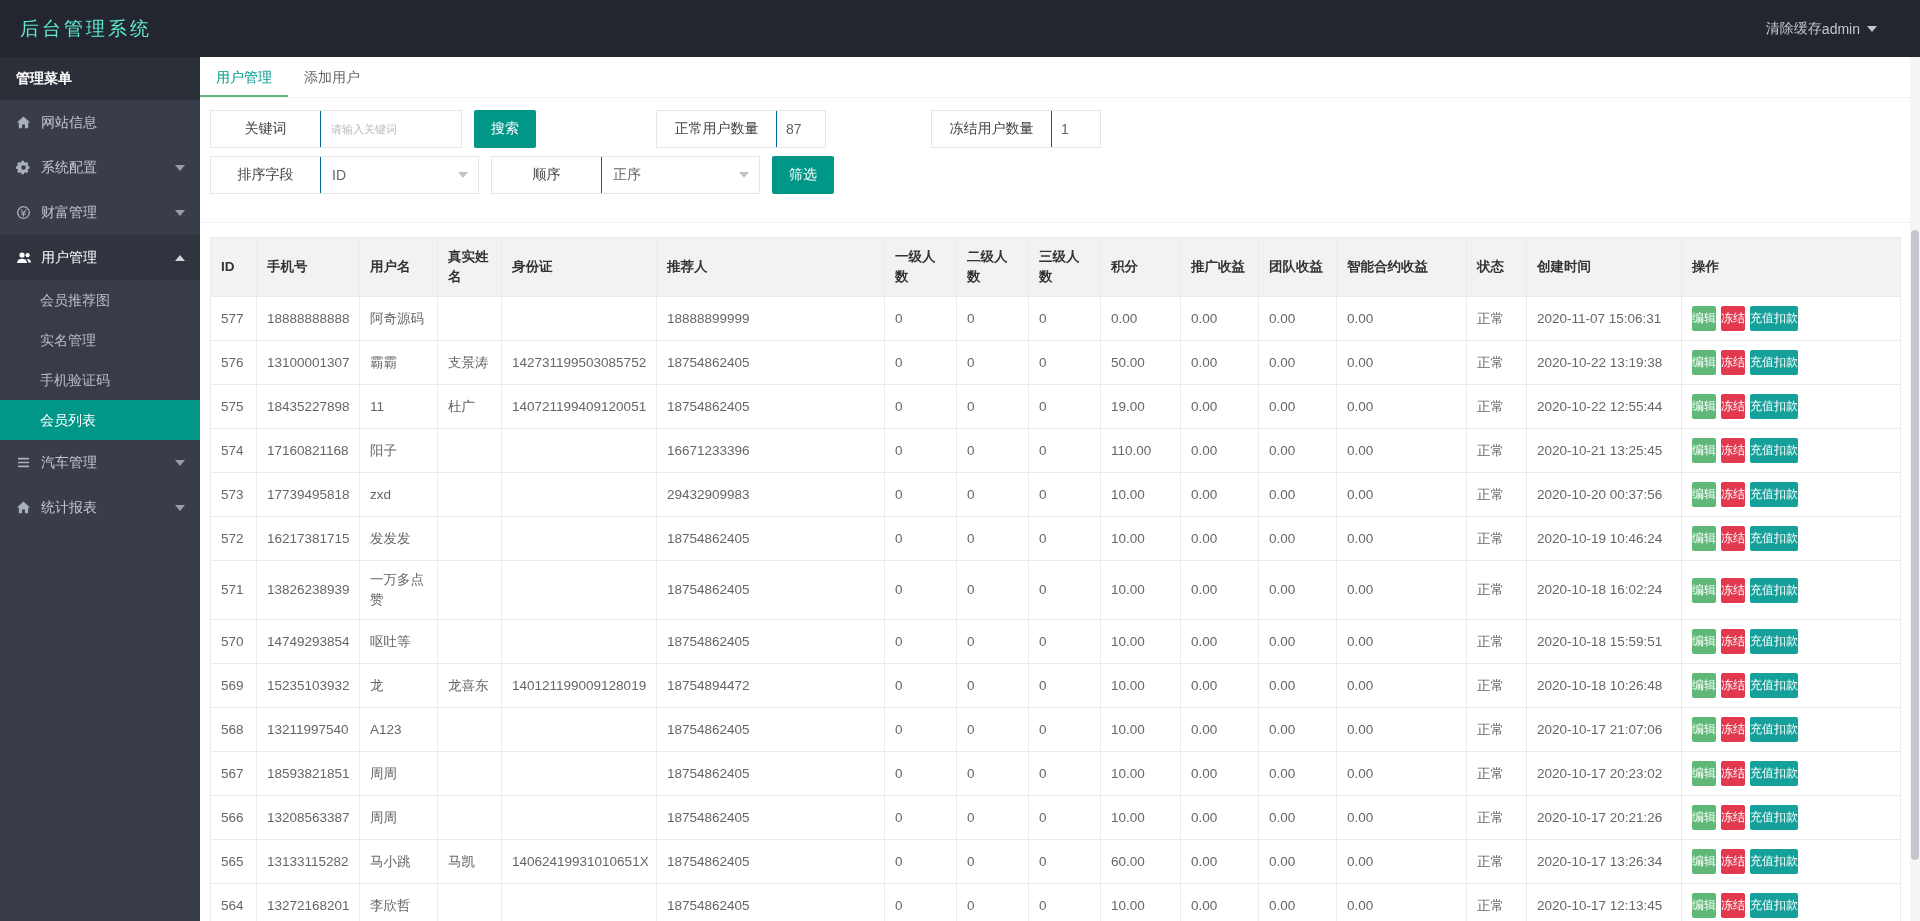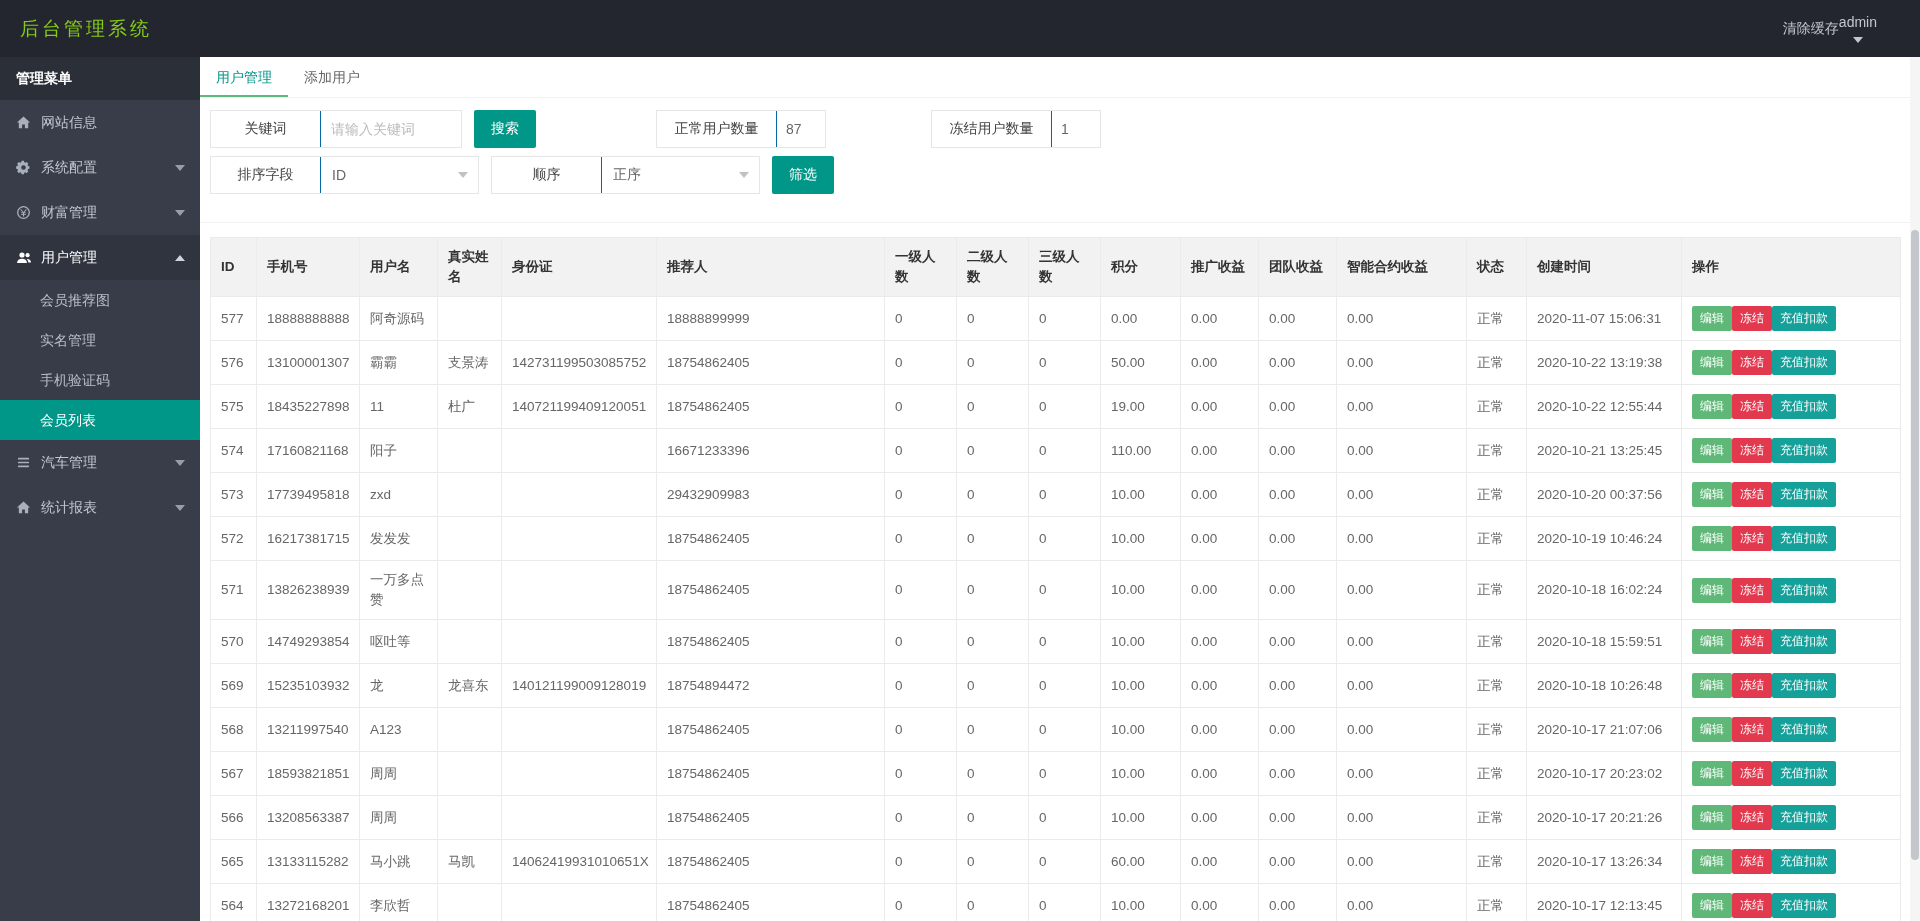--- a/index.html
+++ b/index.html
@@ -2,24 +2,24 @@
 <html style="--accent: #009688; --edit: #5FB878; --danger: #E2394F; --recharge: #16A09A;"><head>
 <meta charset="utf-8">
 <style>
   * { margin:0; padding:0; box-sizing:border-box; }
   html,body { width:1920px; height:921px; overflow:hidden; background:#fff;
     font-family:"Liberation Sans","DejaVu Sans",sans-serif; }
   :root { --accent:#009688; --edit:#5FB878; --danger:#E2394F; --recharge:#16A09A; }
 
   
   .navbar { height:57px; background:#23262E; display:flex; align-items:center; }
-  .logo { color:#84cc16; font-size:19px; letter-spacing:3px; padding-left:20px; }
+  .logo { color:#5eead4; font-size:19px; letter-spacing:3px; padding-left:20px; }
   .nav-right { margin-left:auto; display:flex; align-items:center; padding-right:43px; }
   .nav-link { color:#c3c7ce; font-size:14px; cursor:pointer; }
-  .user-menu { color:#c3c7ce; font-size:14px; display:flex; align-items:center; gap:7px; cursor:pointer;flex-direction:column; }
+  .user-menu { color:#c3c7ce; font-size:14px; display:flex; align-items:center; gap:7px; cursor:pointer; }
   .caret { width:0; height:0; border-left:5px solid transparent; border-right:5px solid transparent;
            border-top:6px solid #9a9da5; display:inline-block; }
   .caret.light { border-top-color:#c3c7ce; }
   .caret.up { border-top:none; border-bottom:6px solid #cfd3da; }
 
   
   .wrap { display:flex; height:864px; }
 
   
   .sidebar { width:200px; background:#393D49; flex:none; }
@@ -42,21 +42,21 @@
   .tab.active { color:var(--accent); }
   .tab.active::after { content:""; position:absolute; left:0; right:0; bottom:0; height:2px; background:var(--edit); }
 
   .filters { padding:12px 10px 28px 10px; border-bottom:1px solid #f2f2f2; }
   .frow { display:flex; align-items:center; }
   .frow + .frow { margin-top:8px; }
   .fgroup { display:flex; height:38px; border:1px solid #e6e6e6; background:#fff; align-items:stretch; }
   .flabel { width:110px; display:flex; align-items:center; justify-content:center;
             font-size:14px; color:#444; border-right:1px solid #0369a1; padding:0 8px; }
   .flabel.wide { width:120px; }
-  .finput { width:140px; border:none; outline:none; padding:0 10px; font-size:14px; color:#666;
+  .finput { width:140px; border:none; outline:none; padding:0 10px; font-size:11px; color:#666;
             font-family:"Liberation Sans","DejaVu Sans",sans-serif; }
   .finput::placeholder { color:#bbb; }
   .fvalue { width:48px; display:flex; align-items:center; padding-left:9px; font-size:14px; color:#666; }
   .fselect { width:157px; position:relative; display:flex; align-items:center; padding-left:11px;
              font-size:14px; color:#666; cursor:pointer; }
   .sel-caret { position:absolute; right:10px; width:0; height:0; border-left:5px solid transparent;
                border-right:5px solid transparent; border-top:6px solid #c2c2c2; }
   .btn-teal { height:38px; padding:0 17px; margin-left:12px; background:var(--accent); color:#fff;
               border:none; border-radius:2px; font-size:14px; cursor:pointer;
               font-family:"Liberation Sans","DejaVu Sans",sans-serif; }
@@ -64,22 +64,22 @@
   .ml-md { margin-left:105px; }
   .ml-sm { margin-left:12px; }
 
   
   .table-wrap { margin-top:14px; padding:0 10px; }
   table { width:1690px; border-collapse:collapse; table-layout:fixed; }
   th, td { border:1px solid #ebebeb; font-size:13.5px; text-align:left;
            padding:9px 10px; line-height:20px; color:#666; word-break:break-all; }
   th { background:#f2f2f2; color:#333; font-weight:bold; }
   td.nowrap, th.nowrap { white-space:nowrap; }
-  .btn-sm { border:none; border-radius:2px; color:#fff; font-size:12px; padding:4px 8px;
-            cursor:pointer; font-family:"Liberation Sans","DejaVu Sans",sans-serif; }
+  .btn-sm { border:none; border-radius:2px; color:#fff; font-size:12px; padding:4px 0;
+            margin-right:5px; cursor:pointer; font-family:"Liberation Sans","DejaVu Sans",sans-serif; }
   .btn-edit { background:var(--edit); }
   .btn-freeze { background:var(--danger); }
   .btn-recharge { background:var(--recharge); }
   td.actions { white-space:nowrap; }
 
   
   .scrollbar { position:fixed; top:57px; right:0; bottom:0; width:10px; background:#f5f5f5; }
   .scroll-thumb { position:absolute; top:173px; height:630px; left:1px; width:8px;
                   background:#c3c7cc; border-radius:4px; }
 </style>

